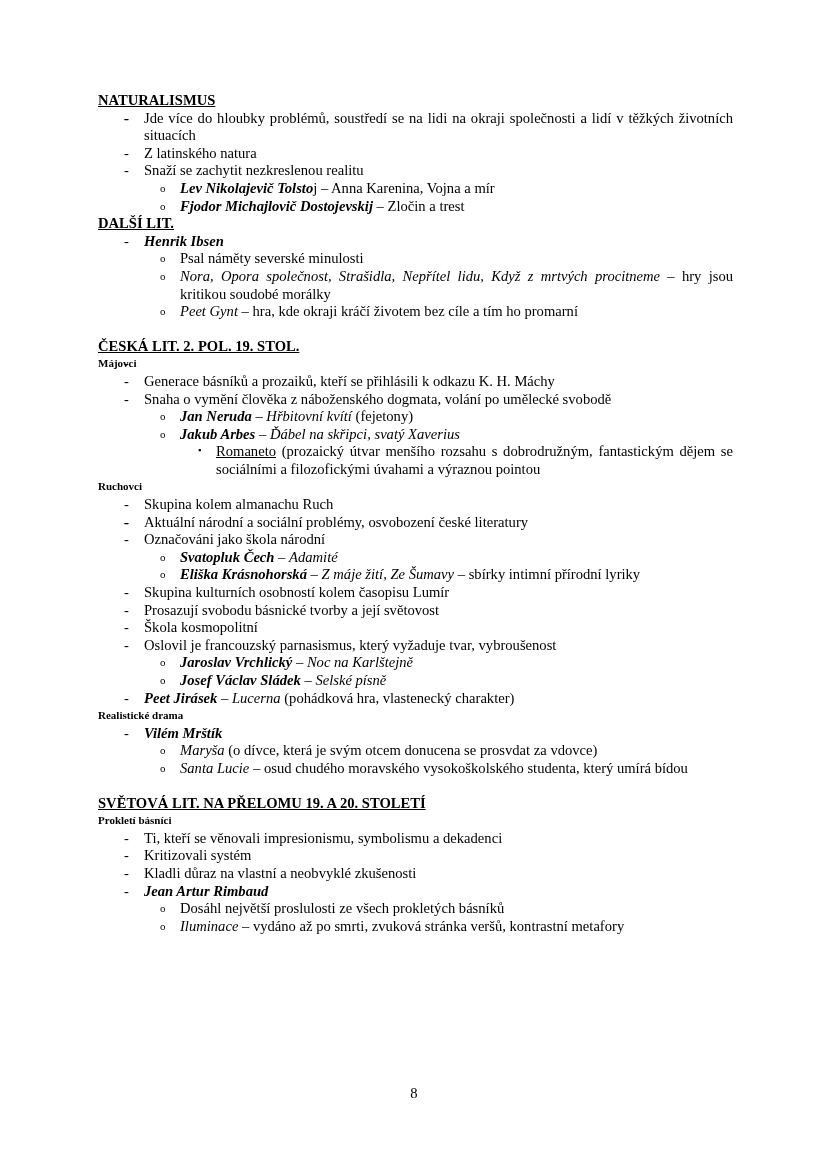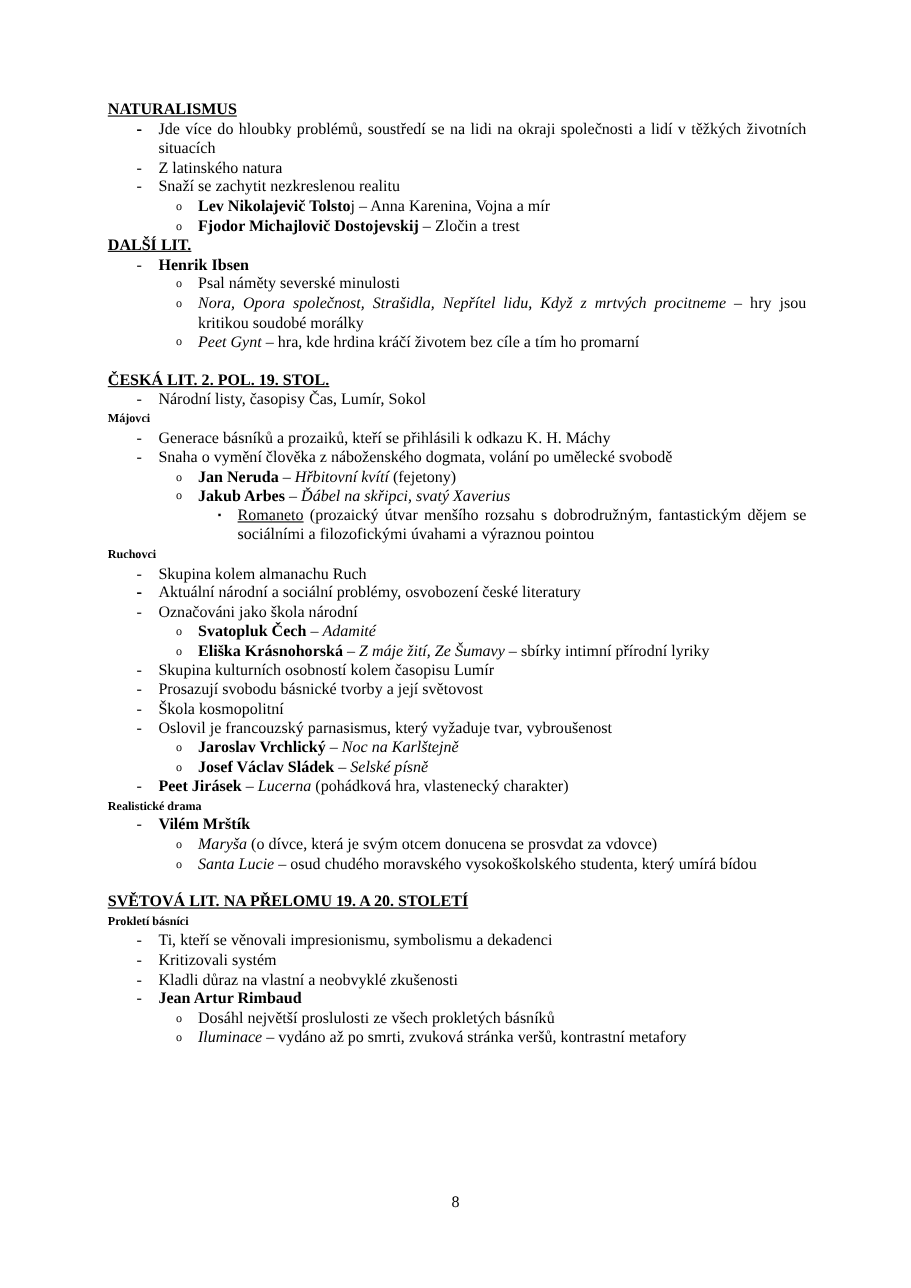--- a/index.html
+++ b/index.html
@@ -35,20 +35,21 @@
     font-size: 14.6px;
     line-height: 17.6px;
   }
   .subheading {
     font-weight: bold;
     font-size: 11px;
     line-height: 17.6px;
   }
   .bold-italic {
     font-weight: bold;
+    font-style: italic;
   }
   .italic {
     font-style: italic;
   }
   .underline {
     text-decoration: underline;
   }
   
   .lvl1 {
     position: relative;
@@ -112,26 +113,26 @@
     <div class="lvl1"><span class="bullet">-</span><span>Jde více do hloubky problémů, soustředí se na lidi na okraji společnosti a lidí v těžkých životních situacích</span></div>
     <div class="lvl1"><span class="bullet">-</span><span>Z latinského natura</span></div>
     <div class="lvl1"><span class="bullet">-</span><span>Snaží se zachytit nezkreslenou realitu</span></div>
     <div class="lvl2"><span class="bullet">o</span><span class="bold-italic">Lev Nikolajevič Tolsto</span><span>j</span><span> – Anna Karenina, Vojna a mír</span></div>
     <div class="lvl2"><span class="bullet">o</span><span class="bold-italic">Fjodor Michajlovič Dostojevskij</span><span> – Zločin a trest</span></div>
 
     <div class="heading">DALŠÍ LIT.</div>
     <div class="lvl1"><span class="bullet">-</span><span class="bold-italic">Henrik Ibsen</span></div>
     <div class="lvl2"><span class="bullet">o</span><span>Psal náměty severské minulosti</span></div>
     <div class="lvl2"><span class="bullet">o</span><span class="italic">Nora, Opora společnost, Strašidla, Nepřítel lidu, Když z mrtvých procitneme</span><span> – hry jsou kritikou soudobé morálky</span></div>
-    <div class="lvl2"><span class="bullet">o</span><span class="italic">Peet Gynt</span><span> – hra, kde hrdina kráčí životem bez cíle a tím ho promarní</span></div>
+    <div class="lvl2"><span class="bullet">o</span><span class="italic">Peet Gynt</span><span> – hra, kde okraji kráčí životem bez cíle a tím ho promarní</span></div>
 
     <div class="gap"></div>
 
     <div class="heading">ČESKÁ LIT. 2. POL. 19. STOL.</div>
-    <div class="lvl1"><span class="bullet">-</span><span>Národní listy, časopisy Čas, Lumír, Sokol</span></div>
+    <div class="lvl1"><span class="bullet">-</span></div>
 
     <div class="subheading">Májovci</div>
     <div class="lvl1"><span class="bullet">-</span><span>Generace básníků a prozaiků, kteří se přihlásili k odkazu K. H. Máchy</span></div>
     <div class="lvl1"><span class="bullet">-</span><span>Snaha o vymění člověka z náboženského dogmata, volání po umělecké svobodě</span></div>
     <div class="lvl2"><span class="bullet">o</span><span class="bold-italic">Jan Neruda</span><span> – </span><span class="italic">Hřbitovní kvítí</span><span> (fejetony)</span></div>
     <div class="lvl2"><span class="bullet">o</span><span class="bold-italic">Jakub Arbes</span><span> – </span><span class="italic">Ďábel na skřipci, svatý Xaverius</span></div>
     <div class="lvl3"><span class="bullet">▪</span><span class="underline">Romaneto</span><span> (prozaický útvar menšího rozsahu s dobrodružným, fantastickým dějem se sociálními a filozofickými úvahami a výraznou pointou</span></div>
 
     <div class="subheading">Ruchovci</div>
     <div class="lvl1"><span class="bullet">-</span><span>Skupina kolem almanachu Ruch</span></div>

